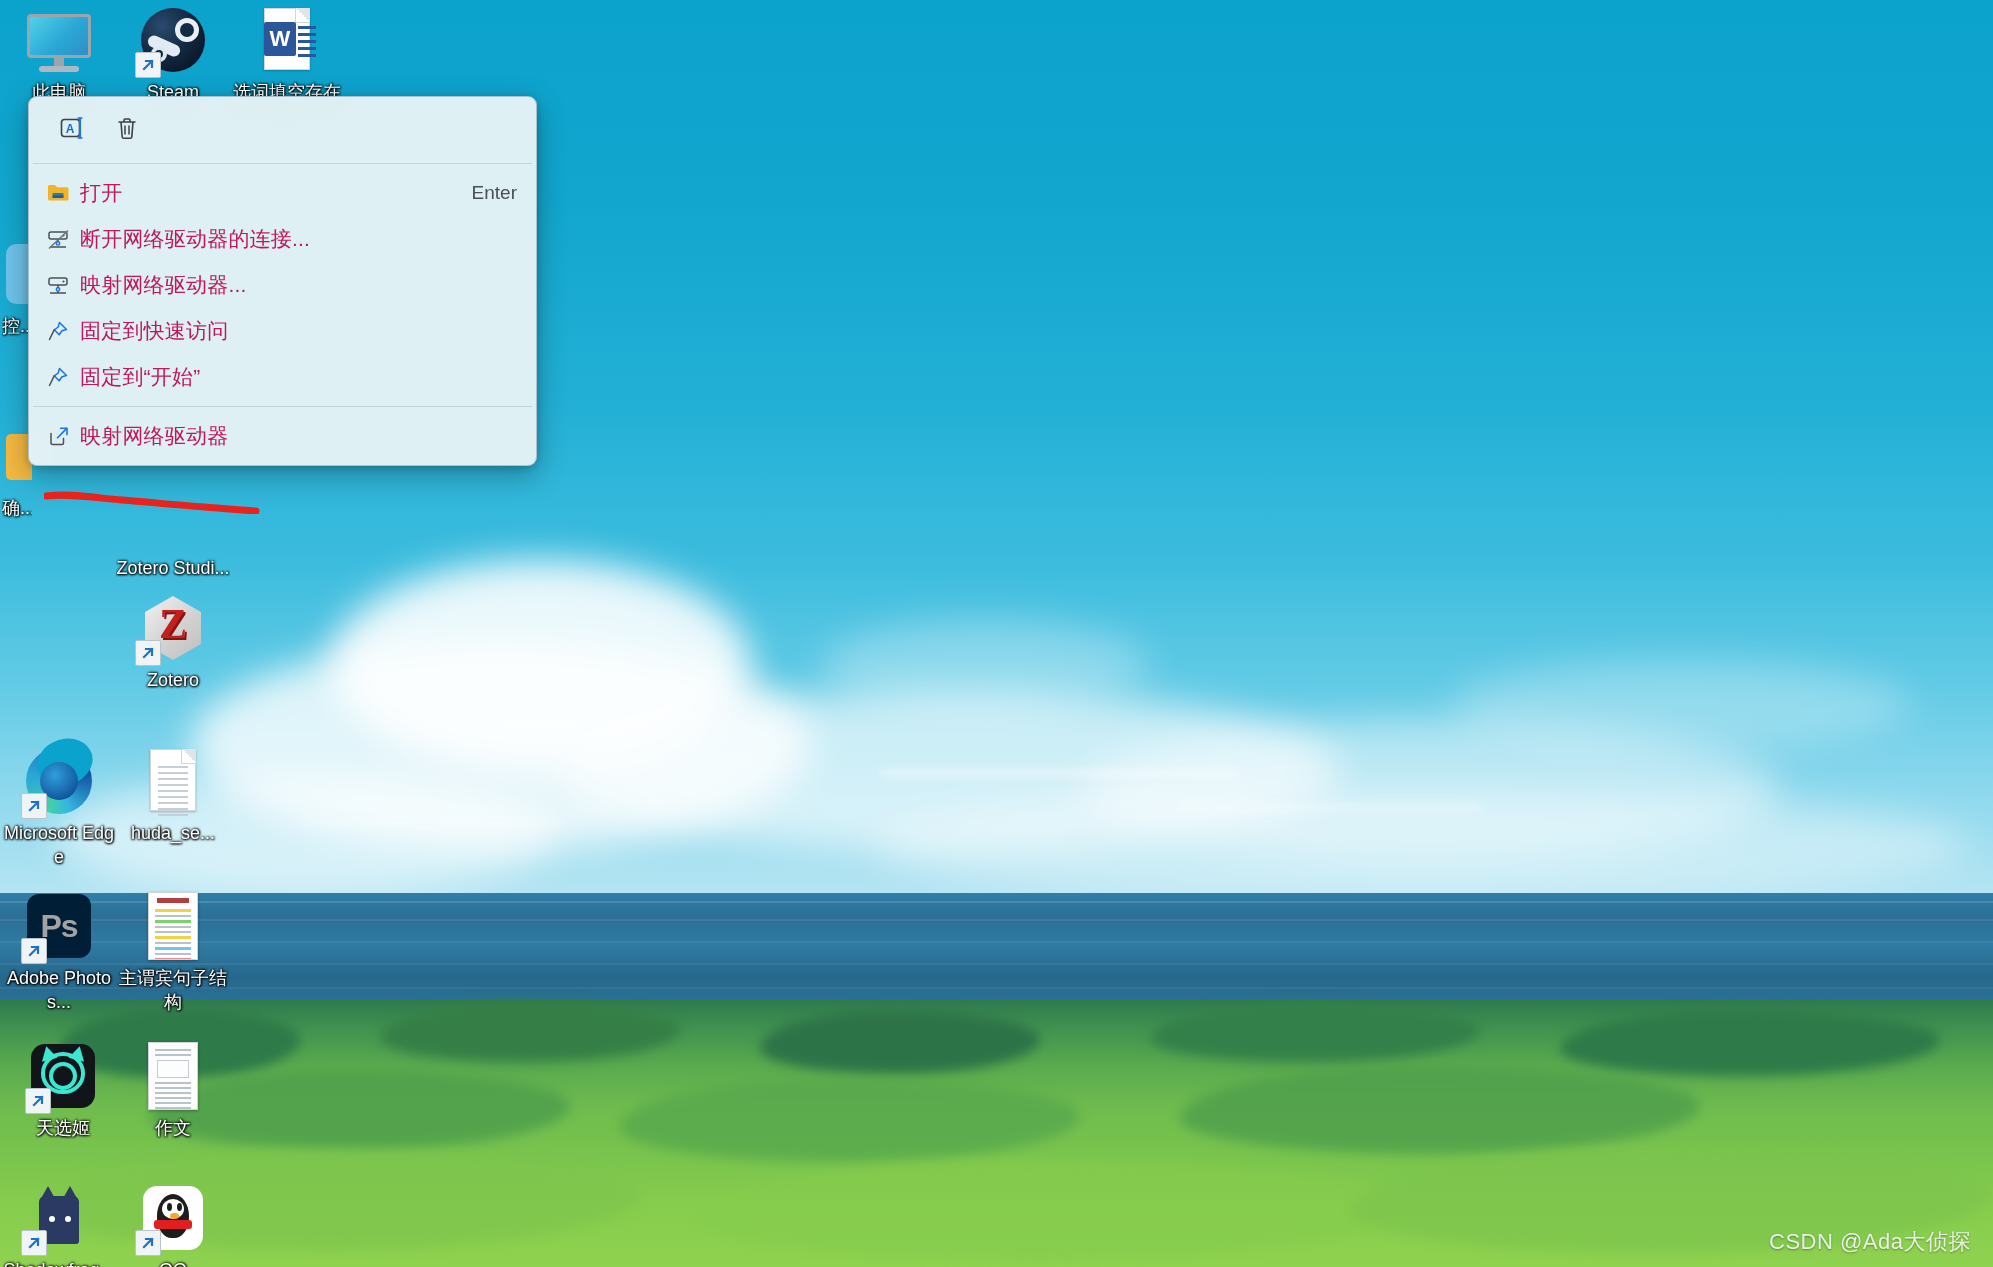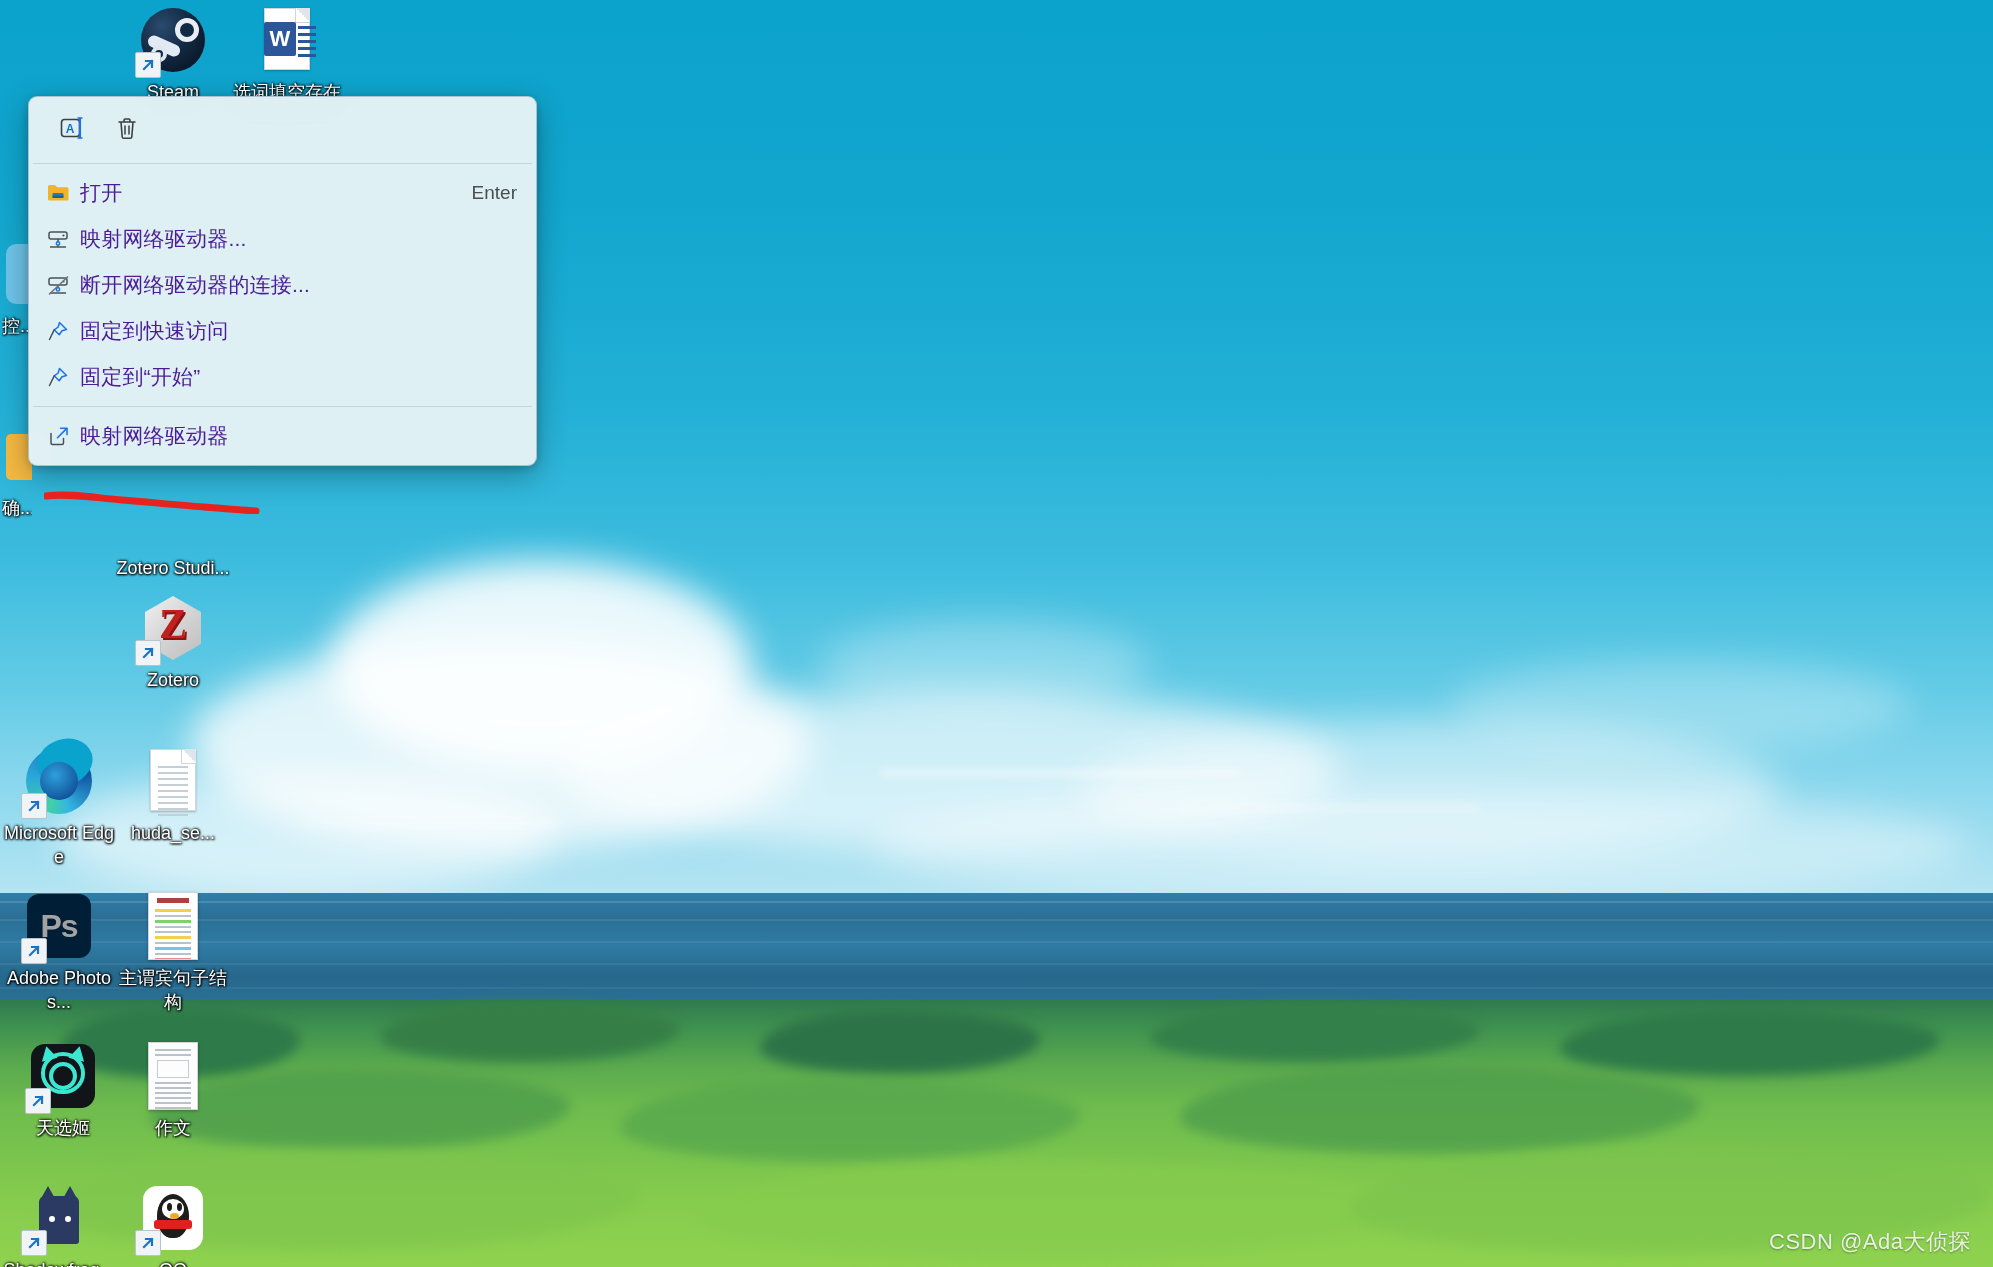--- a/index.html
+++ b/index.html
@@ -295,21 +295,21 @@
     background: rgba(205,222,229,0.80);
     box-shadow: inset 0 0 0 1px rgba(170,195,204,0.55);
   }
   .mi-icon {
     width: 34px; min-width: 34px;
     display: flex; align-items: center; justify-content: flex-start;
   }
   .mi-label {
     flex: 1;
     font-size: 21px;
-    color: #4c1d95;
+    color: #be185d;
     letter-spacing: .2px;
     white-space: nowrap;
   }
   .mi-accel {
     font-size: 19px;
     color: #4a4f54;
     margin-left: 20px;
     white-space: nowrap;
   }
 
@@ -367,20 +367,28 @@
     <div class="grass-blob" style="left:1150px;top:4px;   width:330px; height:58px; background:#34804a;"></div>
     <div class="grass-blob" style="left:1560px;top:10px;  width:380px; height:66px; background:#2e7a49;"></div>
     <div class="grass-blob" style="left:150px; top:70px;  width:420px; height:80px; background:#4f9f4c; opacity:.85;"></div>
     <div class="grass-blob" style="left:620px; top:78px;  width:460px; height:84px; background:#57a84d; opacity:.8;"></div>
     <div class="grass-blob" style="left:1180px;top:66px;  width:520px; height:88px; background:#4e9e4c; opacity:.8;"></div>
     <div class="grass-blob" style="left:40px;  top:150px; width:600px; height:100px;background:#7ec54d; opacity:.7;"></div>
     <div class="grass-blob" style="left:700px; top:160px; width:700px; height:100px;background:#86cc4d; opacity:.65;"></div>
     <div class="grass-blob" style="left:1350px;top:148px; width:640px; height:105px;background:#7cc44d; opacity:.68;"></div>
   </div>
 
+  <div class="icon-cell" style="left:2px; top:4px;">
+    <div class="icon-art">
+      <div class="mon-screen"></div>
+        <div class="mon-neck"></div>
+        <div class="mon-base"></div>
+    </div>
+    <div class="icon-label">此电脑</div>
+  </div>
 
   <div class="icon-cell" style="left:116px; top:4px;">
     <div class="icon-art">
       <div class="steam-circle"></div>
       <div class="steam-arm"></div>
       <div class="steam-bigball"></div>
       <div class="steam-smallball"></div>
       <div class="shortcut-badge">
         <svg width="16" height="16" viewBox="0 0 16 16">
             <path d="M4 12 L12 4 M6 4 H12 V10" stroke="#1a73c8" stroke-width="2.2" fill="none" stroke-linecap="square"></path>
@@ -616,39 +624,39 @@
       </div>
 
       <div class="menu-item">
         <span class="mi-icon">
           <svg width="26" height="24" viewBox="0 0 26 24">
             <rect x="3" y="5" width="18" height="7" rx="2" fill="none" stroke="#4a5055" stroke-width="1.5"></rect>
             <circle cx="17.5" cy="8.5" r="1.1" fill="#4a5055"></circle>
             <path d="M12 12 V15" stroke="#4a5055" stroke-width="1.5"></path>
             <circle cx="12" cy="16.4" r="1.7" fill="none" stroke="#1a73e8" stroke-width="1.5"></circle>
             <path d="M4 20 H20" stroke="#4a5055" stroke-width="1.5"></path>
-            <path d="M12 18.2 V20" stroke="#4a5055" stroke-width="1.5"></path>
+            <path d="M3 21.5 L22 3.5" stroke="#6d7478" stroke-width="1.5"></path>
           </svg>
         </span>
-        <span class="mi-label">映射网络驱动器...</span>
+        <span class="mi-label">断开网络驱动器的连接...</span>
         <span class="mi-accel"></span>
       </div>
 
       <div class="menu-item">
         <span class="mi-icon">
           <svg width="26" height="24" viewBox="0 0 26 24">
             <rect x="3" y="5" width="18" height="7" rx="2" fill="none" stroke="#4a5055" stroke-width="1.5"></rect>
             <circle cx="17.5" cy="8.5" r="1.1" fill="#4a5055"></circle>
             <path d="M12 12 V15" stroke="#4a5055" stroke-width="1.5"></path>
             <circle cx="12" cy="16.4" r="1.7" fill="none" stroke="#1a73e8" stroke-width="1.5"></circle>
             <path d="M4 20 H20" stroke="#4a5055" stroke-width="1.5"></path>
-            <path d="M3 21.5 L22 3.5" stroke="#6d7478" stroke-width="1.5"></path>
+            <path d="M12 18.2 V20" stroke="#4a5055" stroke-width="1.5"></path>
           </svg>
         </span>
-        <span class="mi-label">断开网络驱动器的连接...</span>
+        <span class="mi-label">映射网络驱动器...</span>
         <span class="mi-accel"></span>
       </div>
 
       <div class="menu-item">
         <span class="mi-icon">
           <svg width="26" height="24" viewBox="0 0 26 24">
             <path d="M13.5 3.5 L20.5 10.5 L16 11.8 L13.2 15.8 L8.2 10.8 L12.2 8 Z" fill="none" stroke="#1a73e8" stroke-width="1.5" stroke-linejoin="round"></path>
             <path d="M8.2 10.8 L3.5 20.5" stroke="#4a5055" stroke-width="1.5" stroke-linecap="round"></path>
           </svg>
         </span>

